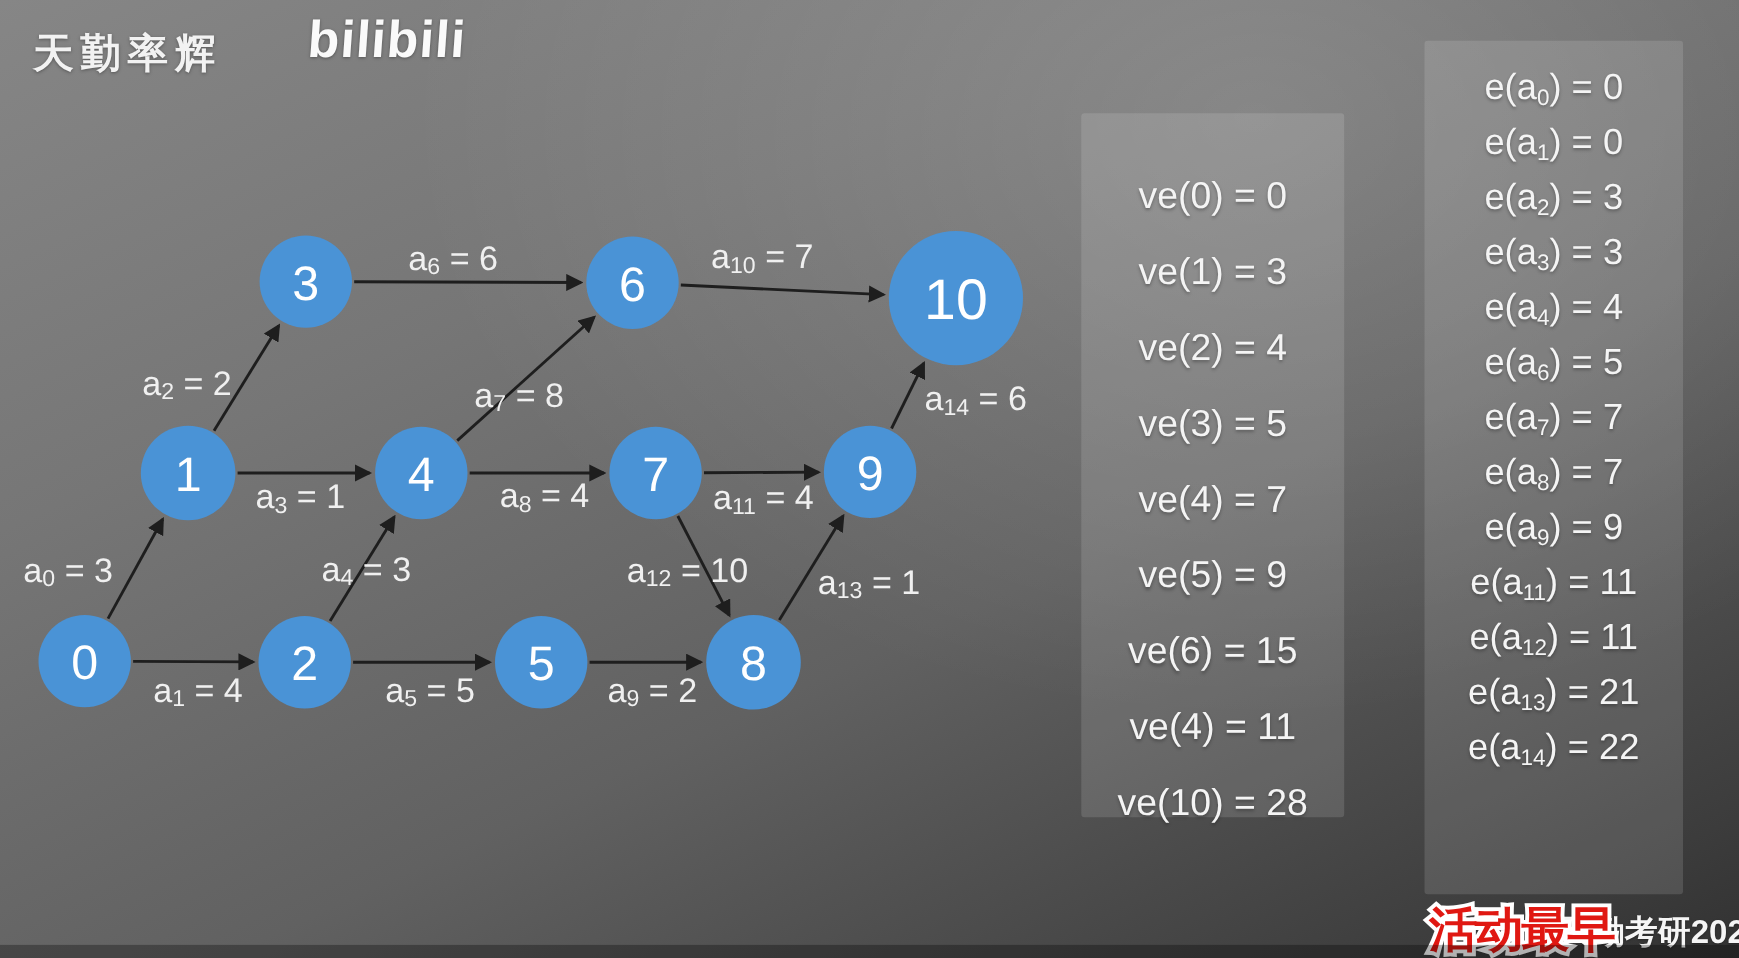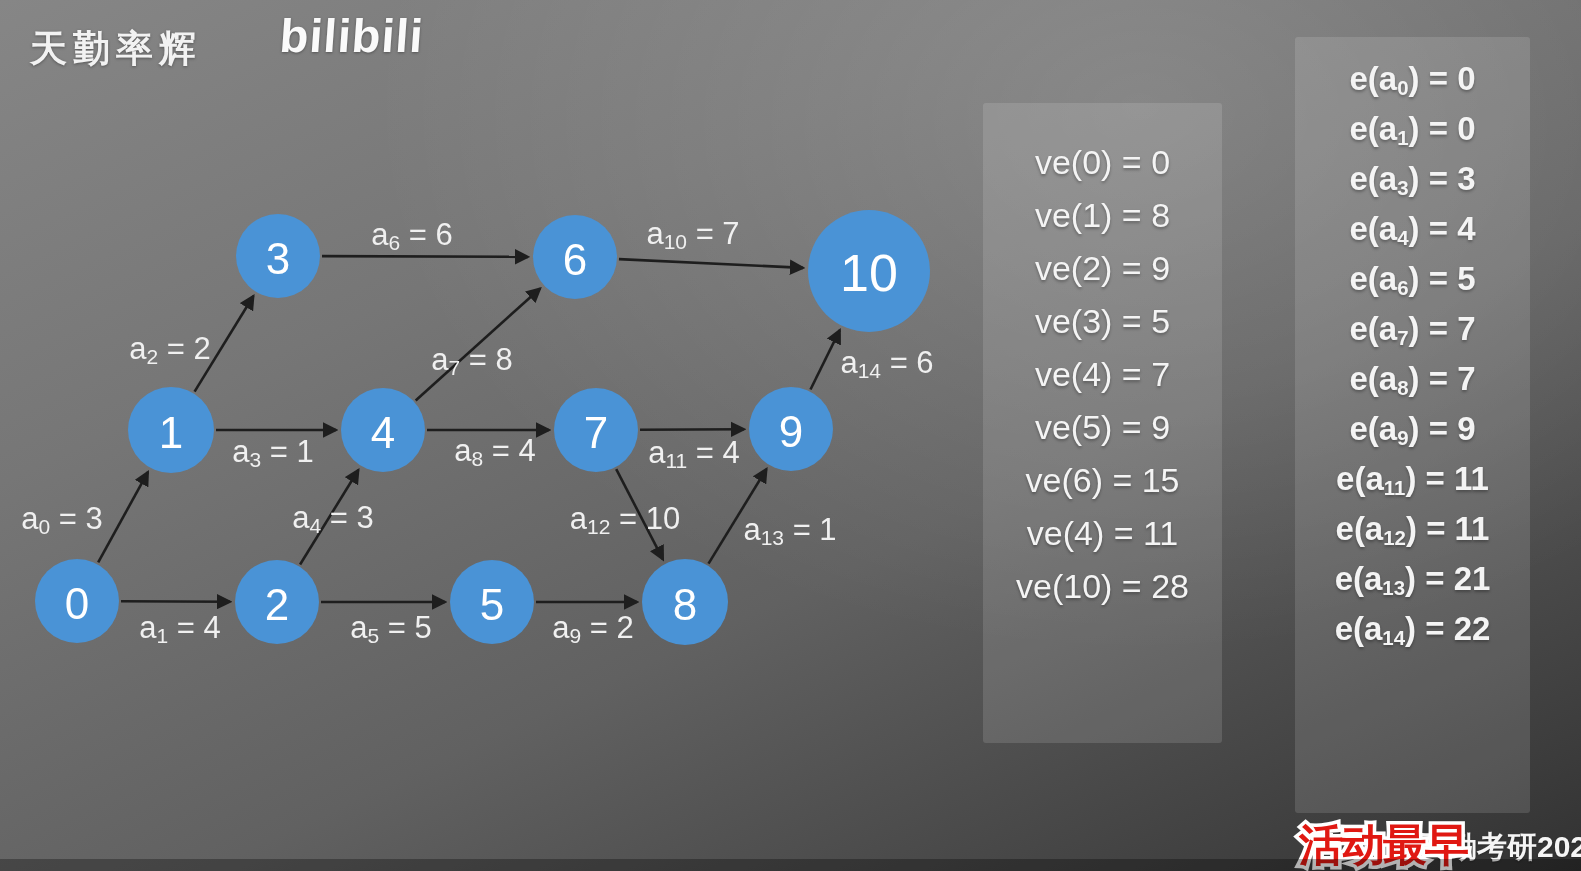--- a/index.html
+++ b/index.html
@@ -35,22 +35,22 @@
   .panel{
     position:absolute;
     background:rgba(255,255,255,0.13);
     border-radius:3px;
     color:#f4f4f4;
     text-align:center;
     text-shadow:0 2px 3px rgba(0,0,0,0.30);
     box-sizing:border-box;
   }
   .ve-panel{left:983px;top:103px;width:239px;height:640px;padding-top:33px;font-size:34px;}
-  .ve-panel .row{height:53px;line-height:53px;}
-  .e-panel{left:1295px;top:37px;width:235px;height:776px;padding-top:17px;font-size:33px;font-weight:bold;}
+  .ve-panel .row{height:53px;line-height:53px;margin-top:16px;}
+  .e-panel{left:1295px;top:37px;width:235px;height:776px;padding-top:17px;font-size:33px;}
   .e-panel .row{height:50px;line-height:50px;}
   .panel sub{font-size:0.62em;vertical-align:-0.25em;line-height:0;}
   
   .watermark{
     position:absolute;left:1417px;top:827px;
     color:#f5f5f5;font-size:30px;font-weight:bold;white-space:nowrap;
     text-shadow:0 1px 2px rgba(0,0,0,0.3);
   }
   .highlight{
     position:absolute;left:1299px;top:816px;height:55px;white-space:nowrap;
@@ -135,32 +135,33 @@
         <text x="685" y="604" text-anchor="middle" dominant-baseline="central" class="node-text" font-size="44">8</text>
         <circle cx="791" cy="429" r="42" class="node-circle"></circle>
         <text x="791" y="431" text-anchor="middle" dominant-baseline="central" class="node-text" font-size="44">9</text>
         <circle cx="869" cy="271" r="61" class="node-circle"></circle>
         <text x="869" y="273" text-anchor="middle" dominant-baseline="central" class="node-text" font-size="52">10</text>
       </g>
   </svg>
 
   <div class="panel ve-panel" id="ve-panel">
       <div class="row">ve(0) = 0</div>
-      <div class="row">ve(1) = 8</div>
-      <div class="row">ve(2) = 9</div>
+      <div class="row">ve(1) = 3</div>
+      <div class="row">ve(2) = 4</div>
       <div class="row">ve(3) = 5</div>
       <div class="row">ve(4) = 7</div>
       <div class="row">ve(5) = 9</div>
       <div class="row">ve(6) = 15</div>
       <div class="row">ve(4) = 11</div>
       <div class="row">ve(10) = 28</div>
     </div>
   <div class="panel e-panel" id="e-panel">
       <div class="row">e(a<sub>0</sub>) = 0</div>
       <div class="row">e(a<sub>1</sub>) = 0</div>
+      <div class="row">e(a<sub>2</sub>) = 3</div>
       <div class="row">e(a<sub>3</sub>) = 3</div>
       <div class="row">e(a<sub>4</sub>) = 4</div>
       <div class="row">e(a<sub>6</sub>) = 5</div>
       <div class="row">e(a<sub>7</sub>) = 7</div>
       <div class="row">e(a<sub>8</sub>) = 7</div>
       <div class="row">e(a<sub>9</sub>) = 9</div>
       <div class="row">e(a<sub>11</sub>) = 11</div>
       <div class="row">e(a<sub>12</sub>) = 11</div>
       <div class="row">e(a<sub>13</sub>) = 21</div>
       <div class="row">e(a<sub>14</sub>) = 22</div>

